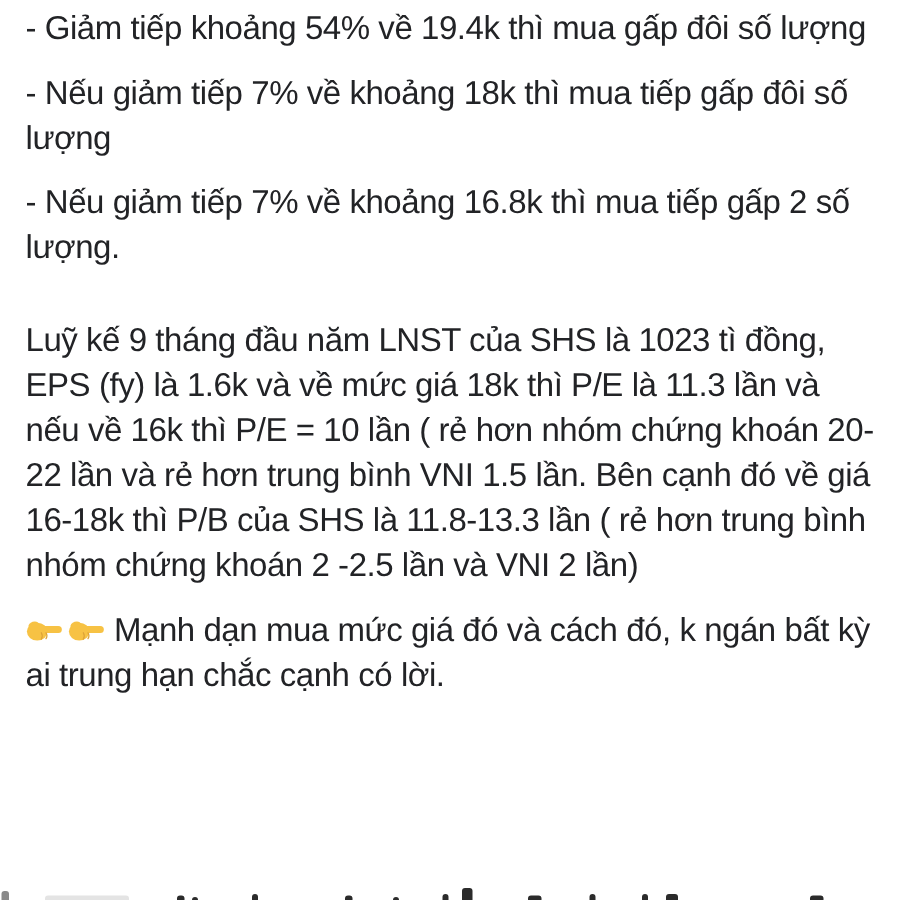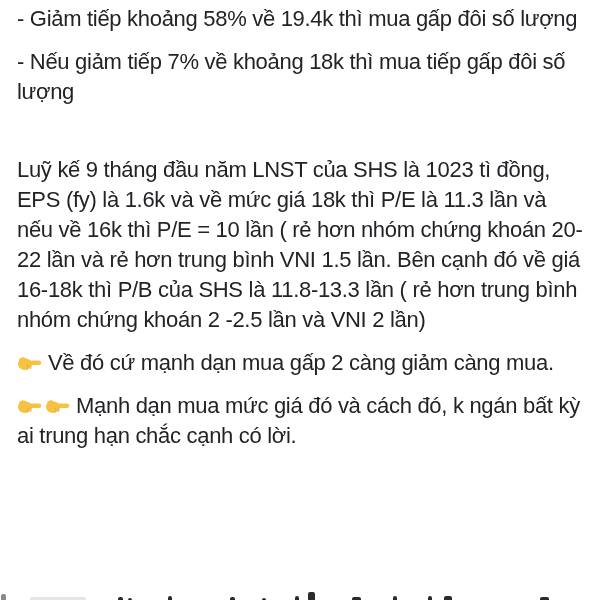--- a/index.html
+++ b/index.html
@@ -20,21 +20,21 @@
     font-size: 22px;
     line-height: 30px;
     letter-spacing: -0.3px;
     color: #222326;
     overflow: hidden;
   }
   .para {
     margin: 0 0 13px 0;
   }
   .para.gap-before {
-    margin-top: 48px;
+    margin-top: 32px;
   }
   .emoji {
     display: inline-block;
     width: 25px;
     height: 19px;
     vertical-align: -2px;
     margin-right: 6px;
   }
   .emoji.tight {
     margin-right: 3px;
@@ -58,44 +58,36 @@
     bottom: -2px;
     border-radius: 2px 2px 0 0;
   }
 </style>
 </head>
 <body>
 
 <div class="post">
 
   <p class="para">
-    <span>- Giảm tiếp khoảng 58% về 19.4k thì mua gấp đôi số lượng</span>
+    <span>- Giảm tiếp khoảng 54% về 19.4k thì mua gấp đôi số lượng</span>
   </p>
 
   <p class="para">
     <span>- Nếu giảm tiếp 7% về khoảng 18k thì mua tiếp gấp đôi số lượng</span>
   </p>
 
+  <p class="para">
+    <span>- Nếu giảm tiếp 7% về khoảng 16.8k thì mua tiếp gấp 2 số lượng.</span>
+  </p>
 
 
   <p class="para gap-before">
     <span>Luỹ kế 9 tháng đầu năm LNST của SHS là 1023 tì đồng, EPS (fy) là 1.6k và về mức giá 18k thì P/E là 11.3 lần và nếu về 16k thì P/E = 10 lần ( rẻ hơn nhóm chứng khoán 20-22 lần và rẻ hơn trung bình VNI 1.5 lần. Bên cạnh đó về giá 16-18k thì P/B của SHS là 11.8-13.3 lần ( rẻ hơn trung bình nhóm chứng khoán 2 -2.5 lần và VNI 2 lần)</span>
   </p>
 
-  <p class="para">
-    <span class="emoji">
-      <svg viewBox="0 0 32 24" xmlns="http://www.w3.org/2000/svg">
-        <rect x="9" y="9.3" width="22" height="6" rx="3" fill="#f7c244"></rect>
-        <ellipse cx="10" cy="14" rx="8.8" ry="7.6" fill="#f7c244"></ellipse>
-        <ellipse cx="7" cy="8.6" rx="4.6" ry="3.1" fill="#f7c244" transform="rotate(-18 7 8.6)"></ellipse>
-        <path d="M13.5 15 q1.6 2.6 0 5.4" stroke="#dda338" stroke-width="1.1" fill="none" stroke-linecap="round"></path>
-        <path d="M17.5 15 q1.6 2.6 0 5" stroke="#dda338" stroke-width="1.1" fill="none" stroke-linecap="round"></path>
-      </svg>
-    </span><span>Về đó cứ mạnh dạn mua gấp 2 càng giảm càng mua.</span>
-  </p>
 
   <p class="para">
     <span class="emoji tight">
       <svg viewBox="0 0 32 24" xmlns="http://www.w3.org/2000/svg">
         <rect x="9" y="9.3" width="22" height="6" rx="3" fill="#f7c244"></rect>
         <ellipse cx="10" cy="14" rx="8.8" ry="7.6" fill="#f7c244"></ellipse>
         <ellipse cx="7" cy="8.6" rx="4.6" ry="3.1" fill="#f7c244" transform="rotate(-18 7 8.6)"></ellipse>
         <path d="M13.5 15 q1.6 2.6 0 5.4" stroke="#dda338" stroke-width="1.1" fill="none" stroke-linecap="round"></path>
         <path d="M17.5 15 q1.6 2.6 0 5" stroke="#dda338" stroke-width="1.1" fill="none" stroke-linecap="round"></path>
       </svg>

